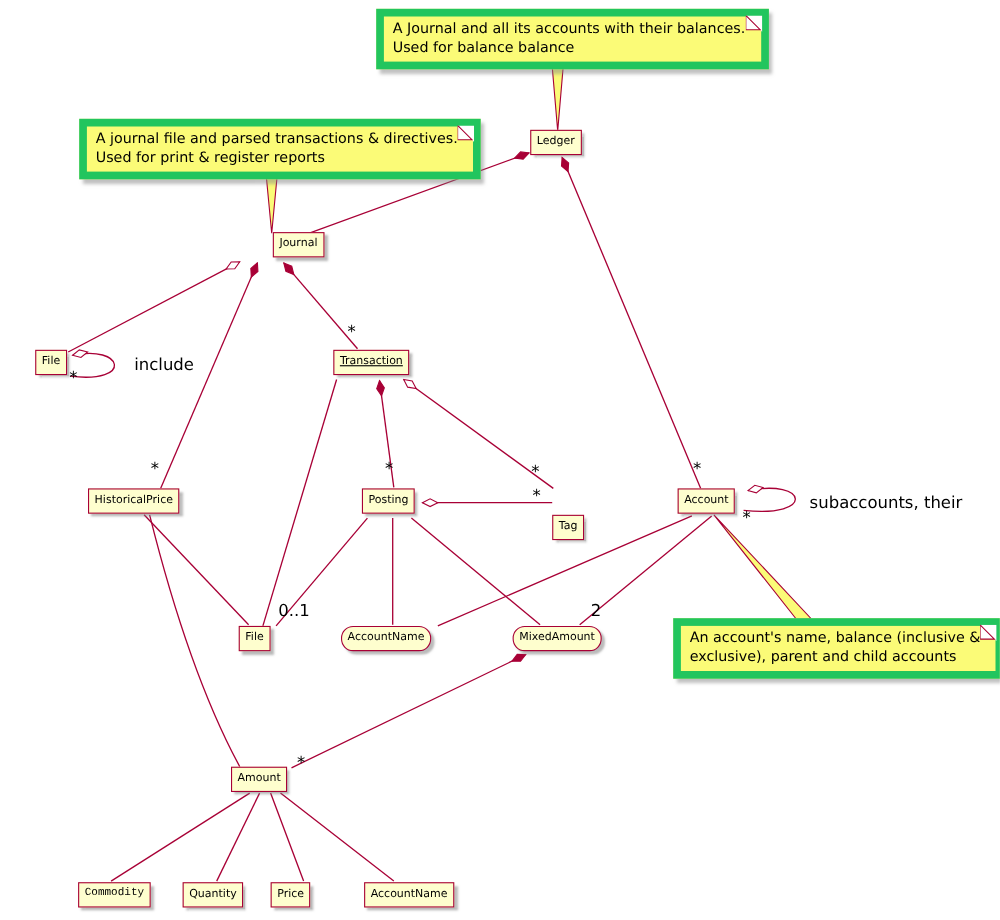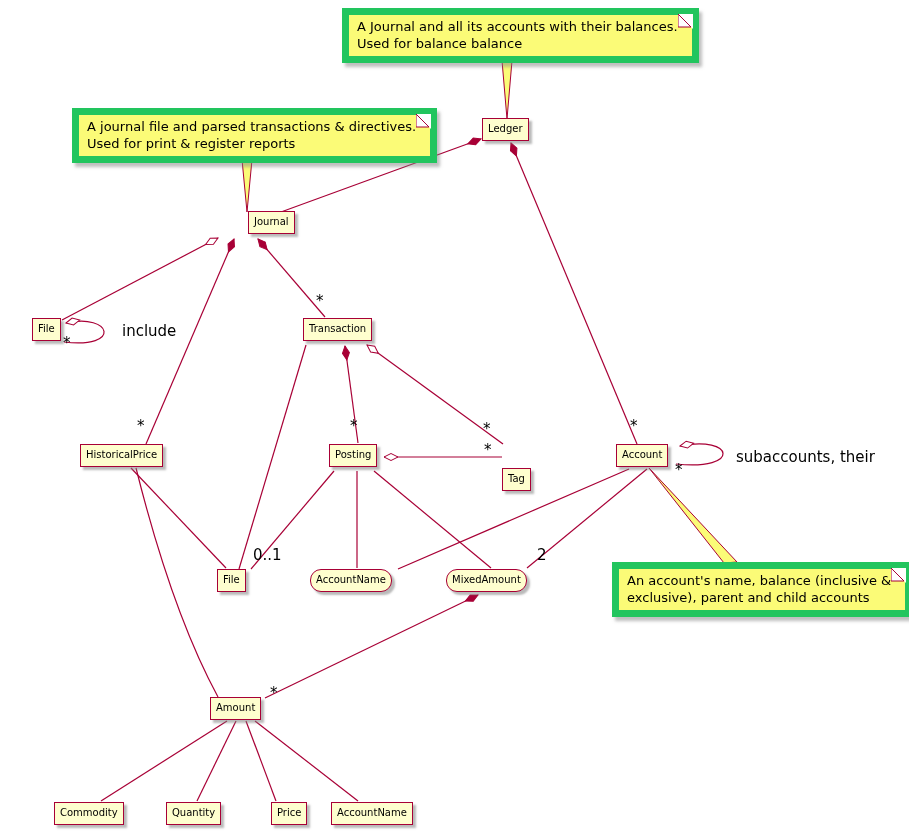--- a/index.html
+++ b/index.html
@@ -67,32 +67,32 @@
       <path d="M246,721 L276,801"></path>
       <path d="M255,721 L358,801"></path>
       <path d="M66,323 C112,313 122,349 64,342" marker-start="url(#mo)"></path>
       <path d="M680,446 C734,435 742,471 676,464" marker-start="url(#mo)"></path>
     </g>
   </svg>
 
   <div class="uml-class" style="left:482px;top:118px;">Ledger</div>
   <div class="uml-class" style="left:232px;top:211px;margin-left:16px;">Journal</div>
   <div class="uml-class" style="left:32px;top:318px;text-align:right;">File</div>
-  <div class="uml-class" style="left:303px;top:318px;">Transaction</div>
+  <div class="uml-class" style="left:303px;top:318px;text-decoration:underline;">Transaction</div>
   <div class="uml-class" style="left:80px;top:444px;">HistoricalPrice</div>
   <div class="uml-class" style="left:329px;top:444px;">Posting</div>
   <div class="uml-class" style="left:502px;top:468px;">Tag</div>
   <div class="uml-class" style="left:616px;top:444px;">Account</div>
   <div class="uml-class" style="left:217px;top:569px;">File</div>
   <div class="uml-class" style="left:310px;top:569px;border-radius:11px;">AccountName</div>
-  <div class="uml-class" style="left:446px;top:569px;border-radius:11px;">MixedAmount</div>
+  <div class="uml-class" style="left:466px;top:569px;border-radius:11px;">MixedAmount</div>
   <div class="uml-class" style="left:210px;top:697px;">Amount</div>
-  <div class="uml-class" style="left:54px;top:802px;">Commodity</div>
+  <div class="uml-class" style="left:71px;top:802px;font-family:Liberation Mono, monospace;">Commodity</div>
   <div class="uml-class" style="left:166px;top:802px;">Quantity</div>
-  <div class="uml-class" style="left:271px;top:802px;">Price</div>
+  <div class="uml-class" style="left:246px;top:802px;">Price</div>
   <div class="uml-class" style="left:331px;top:802px;">AccountName</div>
 
   <div class="uml-note" style="left:342px;top:8px;">
     <span>A Journal and all its accounts with their balances.</span>
     <span>Used for balance balance</span>
     <svg class="ear" width="15" height="15">
       <polygon points="0,0 15,0 15,15" fill="#ffffff"></polygon>
       <polygon points="0,0 13,13 0,13" fill="#ffffff" stroke="#A80036" stroke-width="1"></polygon>
     </svg>
   </div>

